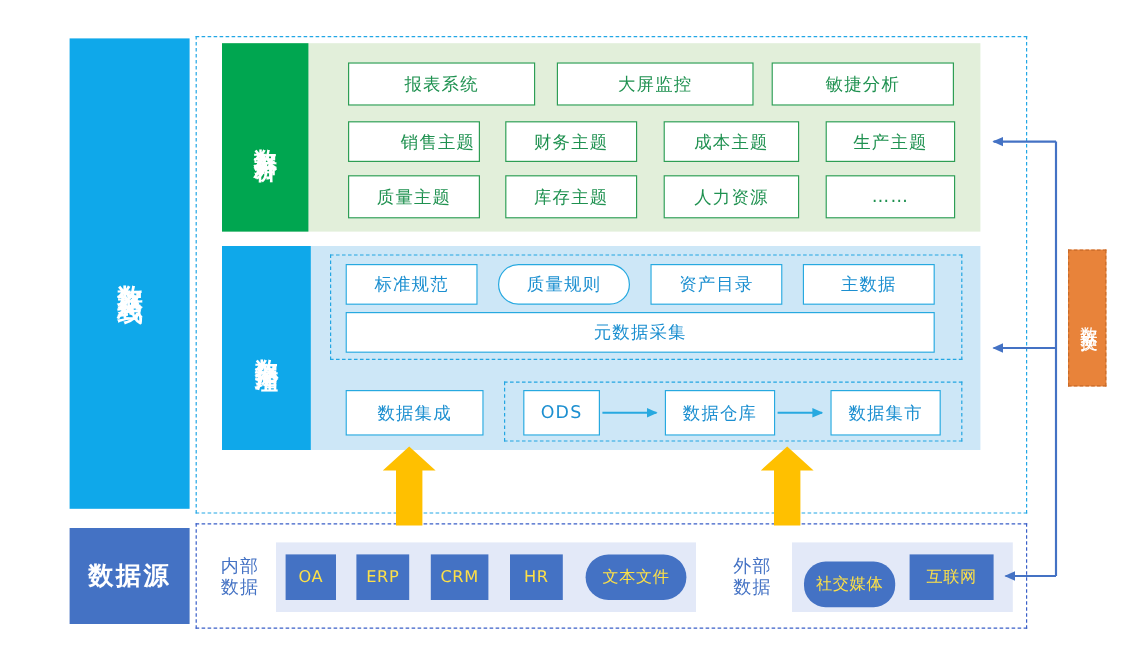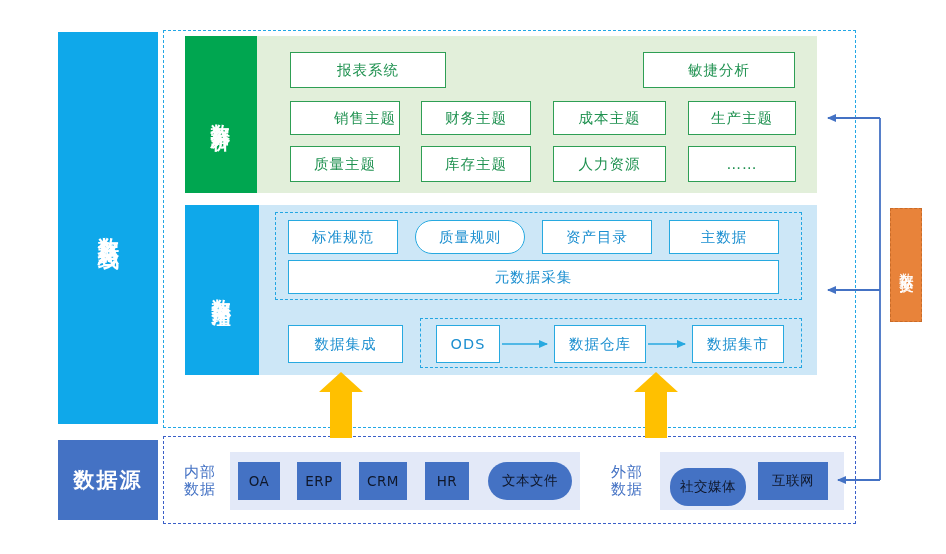--- a/index.html
+++ b/index.html
@@ -55,21 +55,21 @@
 
   
   .ds-group-bg{background:#E3E9F8;}
   .ds-label{
     color:#4472C4;font-size:15px;line-height:1.15;text-align:center;
     display:flex;align-items:center;justify-content:center;
     letter-spacing:1px;
   }
   .ds-label span{display:block;}
   .ds-box{
-    background:#4472C4;color:#0f172a;
+    background:#4472C4;color:#fde047;
     display:flex;align-items:center;justify-content:center;
     font-size:13.5px;letter-spacing:.5px;
   }
 
   
   .proc-tag{
     left:450px;top:387px;width:110px;height:30px;background:#E8833A;
     border:1px dashed #C96B28;color:#ffffff;
     display:flex;align-items:center;justify-content:center;
     font-size:14.5px;letter-spacing:1px;
@@ -100,20 +100,21 @@
   </div>
 
   <div class="abs src-bar">数据源</div>
 
   <div class="abs ana-wrap"></div>
   <div class="abs vbar ana-side">
     <div class="vtext">数据分析</div>
   </div>
 
   <div class="abs gbox" style="left:290px;top:52px;width:156px;height:36px;">报表系统</div>
+  <div class="abs gbox" style="left:464px;top:52px;width:164px;height:36px;">大屏监控</div>
   <div class="abs gbox" style="left:643px;top:52px;width:152px;height:36px;">敏捷分析</div>
 
   <div class="abs gbox" style="left:290px;top:101px;width:110px;height:34px;padding-left:40px;">销售主题</div>
   <div class="abs gbox" style="left:421px;top:101px;width:110px;height:34px;">财务主题</div>
   <div class="abs gbox" style="left:553px;top:101px;width:113px;height:34px;">成本主题</div>
   <div class="abs gbox" style="left:688px;top:101px;width:108px;height:34px;">生产主题</div>
 
   <div class="abs gbox" style="left:290px;top:146px;width:110px;height:36px;">质量主题</div>
   <div class="abs gbox" style="left:421px;top:146px;width:110px;height:36px;">库存主题</div>
   <div class="abs gbox" style="left:553px;top:146px;width:113px;height:36px;">人力资源</div>

